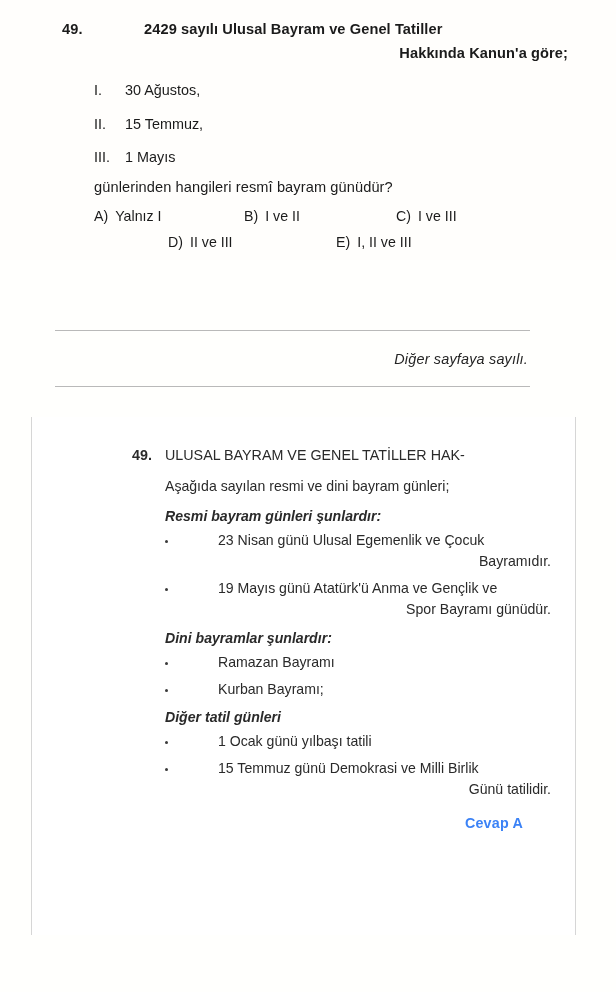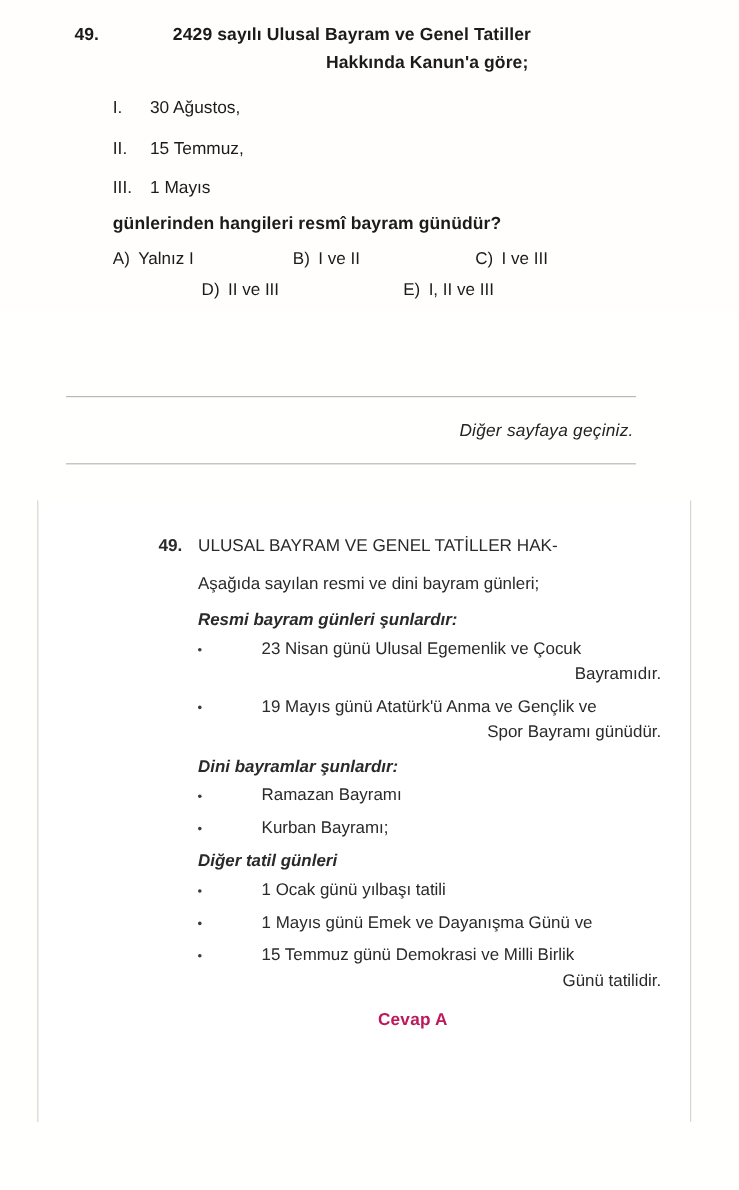--- a/index.html
+++ b/index.html
@@ -50,21 +50,21 @@
     font-weight: bold;
   }
   .q-stem {
     flex: 1 1 auto;
     text-align: justify;
     text-justify: inter-word;
     margin-left: 48px;
   }
   .q-stem .lastline {
     display: block;
-    text-align: center;
+    text-align: right;
   }
 
   .roman-list {
     margin: 14px 0 0 0;
     padding: 0 0 0 94px;
     list-style: none;
     font-size: 14.4px;
     line-height: 1.55;
   }
   .roman-list li {
@@ -76,21 +76,21 @@
     width: 31px;
   }
   .roman-txt {
     flex: 1 1 auto;
   }
 
   .q-ask {
     margin-top: 6px;
     padding-left: 94px;
     padding-right: 48px;
-    font-weight: bold;
+    font-weight: normal;
     font-size: 14.6px;
     letter-spacing: .1px;
   }
 
   .options {
     margin-top: 13px;
     padding-left: 94px;
     padding-right: 40px;
     font-size: 14.2px;
   }
@@ -220,24 +220,24 @@
     text-justify: inter-word;
   }
   .bullets .btxt .lastline {
     display: block;
     text-align: right;
   }
 
   .cevap {
     margin-top: 12px;
     padding-right: 28px;
-    text-align: center;
+    text-align: right;
     font-weight: bold;
     font-size: 14.3px;
-    color: #be185d;
+    color: #3b82f6;
     letter-spacing: .2px;
   }
 </style>
 </head>
 <body>
 
 <div class="page">
 
   <div class="question-block">
 
@@ -284,21 +284,21 @@
         </div>
         <div class="opt opt-e">
           <span class="lab">E)</span><span>I, II ve III</span>
         </div>
       </div>
     </div>
   </div>
 
   <div class="turn-note">
     <div class="rule"></div>
-    <div class="turn-text">Diğer sayfaya geçiniz.</div>
+    <div class="turn-text">Diğer sayfaya sayılı.</div>
     <div class="rule"></div>
   </div>
 
   <div class="answer-panel">
 
     <div class="a-head">
       <div class="a-num">49.</div>
       <div class="a-title">
         <span>ULUSAL BAYRAM VE GENEL TATİLLER HAK-</span>
       </div>
@@ -339,24 +339,20 @@
       </ul>
 
       <div class="a-subhead tight">Diğer tatil günleri</div>
       <ul class="bullets">
         <li>
           <span class="dot"><span></span></span>
           <span class="btxt">1 Ocak günü yılbaşı tatili</span>
         </li>
         <li>
           <span class="dot"><span></span></span>
-          <span class="btxt">1 Mayıs günü Emek ve Dayanışma Günü ve</span>
-        </li>
-        <li>
-          <span class="dot"><span></span></span>
           <span class="btxt just">
             <span>15 Temmuz günü Demokrasi ve Milli Birlik</span>
             <span class="lastline">Günü tatilidir.</span>
           </span>
         </li>
       </ul>
 
       <div class="cevap">Cevap A</div>
     </div>
   </div>

